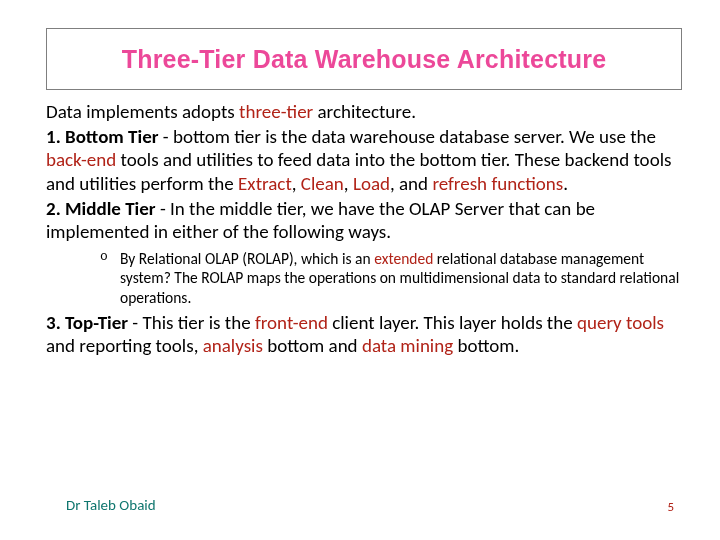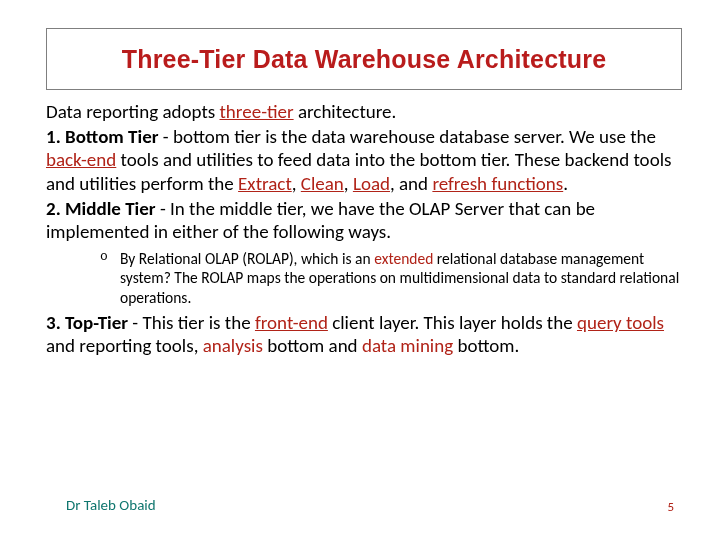--- a/index.html
+++ b/index.html
@@ -25,35 +25,35 @@
     height: 60px;
     border: 1px solid #7f7f7f;
     display: flex;
     align-items: center;
     justify-content: center;
   }
   .title-text {
     font-family: Arial, sans-serif;
     font-weight: bold;
     font-size: 25px;
-    color: #b91c1c;
+    color: #ec4899;
     letter-spacing: 0.2px;
   }
   .body {
     position: absolute;
     left: 46px;
     top: 100px;
     width: 636px;
     font-size: 19px;
     line-height: 1.22;
   }
   .body p { margin: 0 0 2px 0; }
   .b { font-weight: bold; }
   .r { color: #b12318; text-align: right; }
-  .ruf { color: #b12318; text-decoration: underline; }
+  .ruf { color: #b12318; }
 
   ul.sub {
     list-style: none;
     margin: 6px 0 4px 0;
     padding: 0 0 0 54px;
     font-size: 15.5px;
     line-height: 1.25;
   }
   ul.sub li {
     position: relative;
@@ -89,21 +89,21 @@
 
 <div class="slide">
 
   <div class="title-box">
     <div class="title-text">Three-Tier Data Warehouse Architecture</div>
   </div>
 
   <div class="body">
 
     <p>
-      <span>Data reporting adopts </span><span class="ruf">three-tier</span><span> architecture.</span>
+      <span>Data implements adopts </span><span class="ruf">three-tier</span><span> architecture.</span>
     </p>
 
     <p>
       <span class="b">1. Bottom Tier</span><span> - bottom tier is the data warehouse database server. We use the </span><span class="ruf">back-end</span><span> tools and utilities to feed data into the bottom tier. These backend tools and utilities perform the </span><span class="ruf">Extract</span><span>, </span><span class="ruf">Clean</span><span>, </span><span class="ruf">Load</span><span>, and </span><span class="ruf">refresh functions</span><span>.</span>
     </p>
 
     <p>
       <span class="b">2. Middle Tier</span><span> - In the middle tier, we have the OLAP Server that can be implemented in either of the following ways.</span>
     </p>
 

